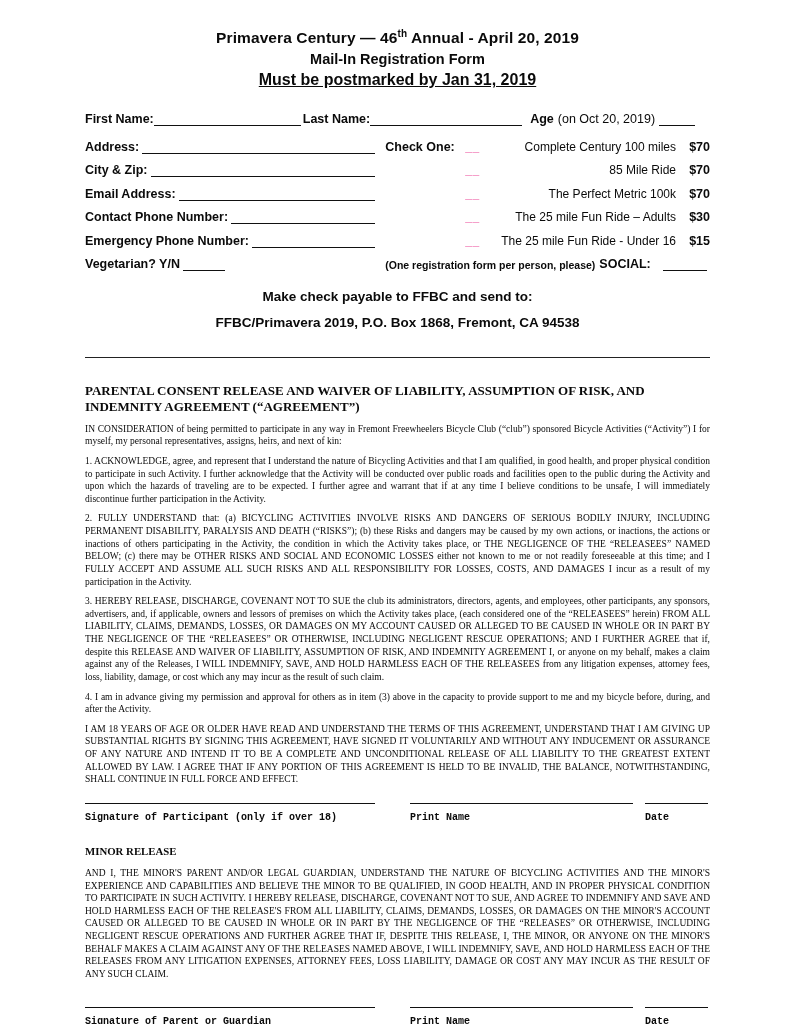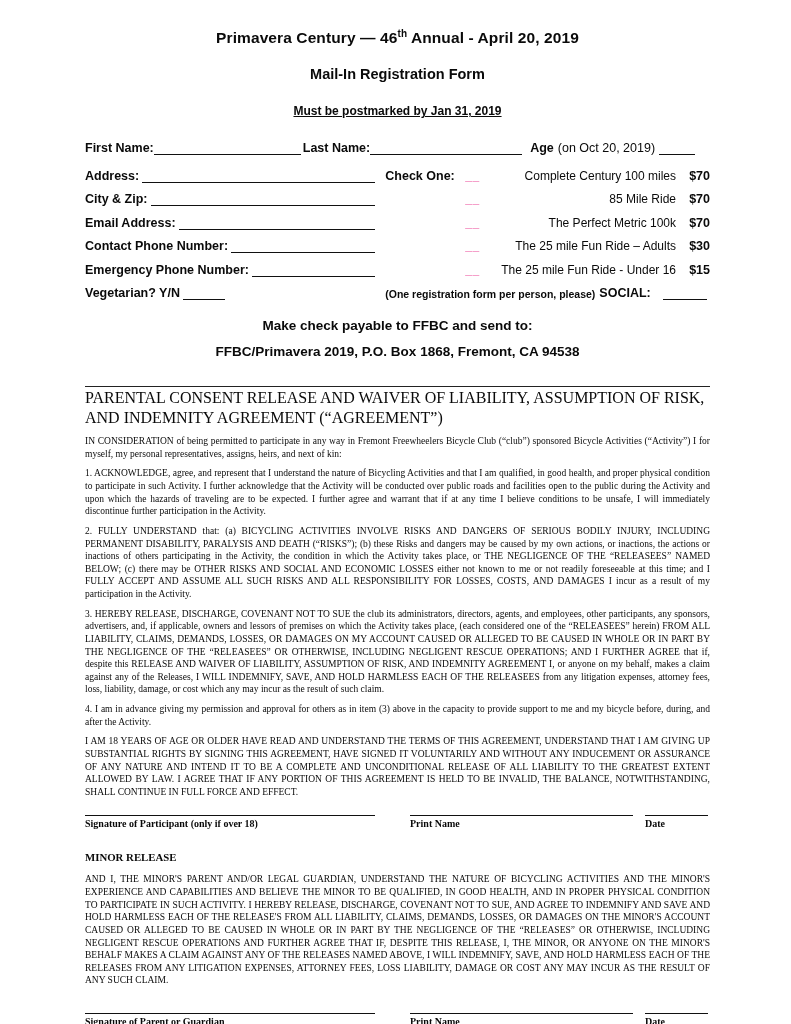--- a/index.html
+++ b/index.html
@@ -9,22 +9,22 @@
     overflow: hidden;
     color: #0a0a0a;
     font-family: "Liberation Sans", sans-serif;
   }
   .page { padding: 28px 81px 0 85px; width: 791px; height: 1024px; }
 
   
   .title-block { text-align: center; font-weight: bold; }
   .title-line1 { font-size: 15.5px; letter-spacing: 0.1px; }
   .title-line1 sup { font-size: 10px; }
-  .title-line2 { font-size: 14.5px; margin-top: 19px; }
-  .title-line3 { font-size: 12px; margin-top: 22px; text-decoration: underline; }
+  .title-line2 { font-size: 14.5px; margin-top: 4px; }
+  .title-line3 { font-size: 16px; margin-top: 4px; text-decoration: underline; }
 
   
   .form-area { margin-top: 15px; font-size: 12.5px; font-weight: bold; }
   .blank { display: inline-block; border-bottom: 1.6px solid #111; height: 13px; vertical-align: baseline; }
   .row1 { display: flex; align-items: flex-end; height: 22px; }
   .row1 .lbl { white-space: nowrap; }
   .line-first { width: 147px; margin-right: 2px; }
   .line-last  { width: 152px; margin-right: 8px; }
   .line-age   { width: 36px; margin-left: 4px; }
   .age-note { font-weight: normal; margin-left: 4px; white-space: nowrap; }
@@ -49,26 +49,26 @@
   .line-total { width: 44px; margin-left: 12px; }
 
   
   .payment { text-align: center; font-weight: bold; margin-top: 18px; }
   .payment-line1 { font-size: 13.5px; }
   .payment-line2 { font-size: 13.5px; margin-top: 11px; }
 
   
   .rule { border: none; border-top: 1px solid #222; margin-top: 27px; }
   .legal { font-family: "Liberation Serif", serif; }
-  .legal-heading { margin-top: 1px; font-size: 16px; font-weight: normal; line-height: 1.25; }
+  .legal-heading { margin-top: 25px; font-size: 13px; font-weight: bold; line-height: 1.25; }
   .para { margin-top: 7px; font-size: 9.5px; line-height: 1.33; text-align: justify; }
 
   
   .sig-block { display: flex; margin-top: 17px; font-family: "Liberation Serif", serif; }
-  .sig-col { border-top: 1.3px solid #111; padding-top: 2px; }
+  .sig-col { border-top: 1.3px solid #111; padding-top: 8px; font-family: Liberation Mono, monospace; }
   .sig-col-1 { width: 290px; margin-right: 35px; }
   .sig-col-2 { width: 223px; margin-right: 12px; }
   .sig-col-3 { width: 63px; }
   .sig-label { font-size: 10px; font-weight: bold; }
   .sig-sub { font-size: 10px; font-weight: normal; margin-top: 1px; }
 
   .minor-heading { margin-top: 22px; font-size: 10.8px; font-weight: bold; font-family: "Liberation Serif", serif; }
   .minor-body { margin-top: 10px; }
 </style>
 </head>

